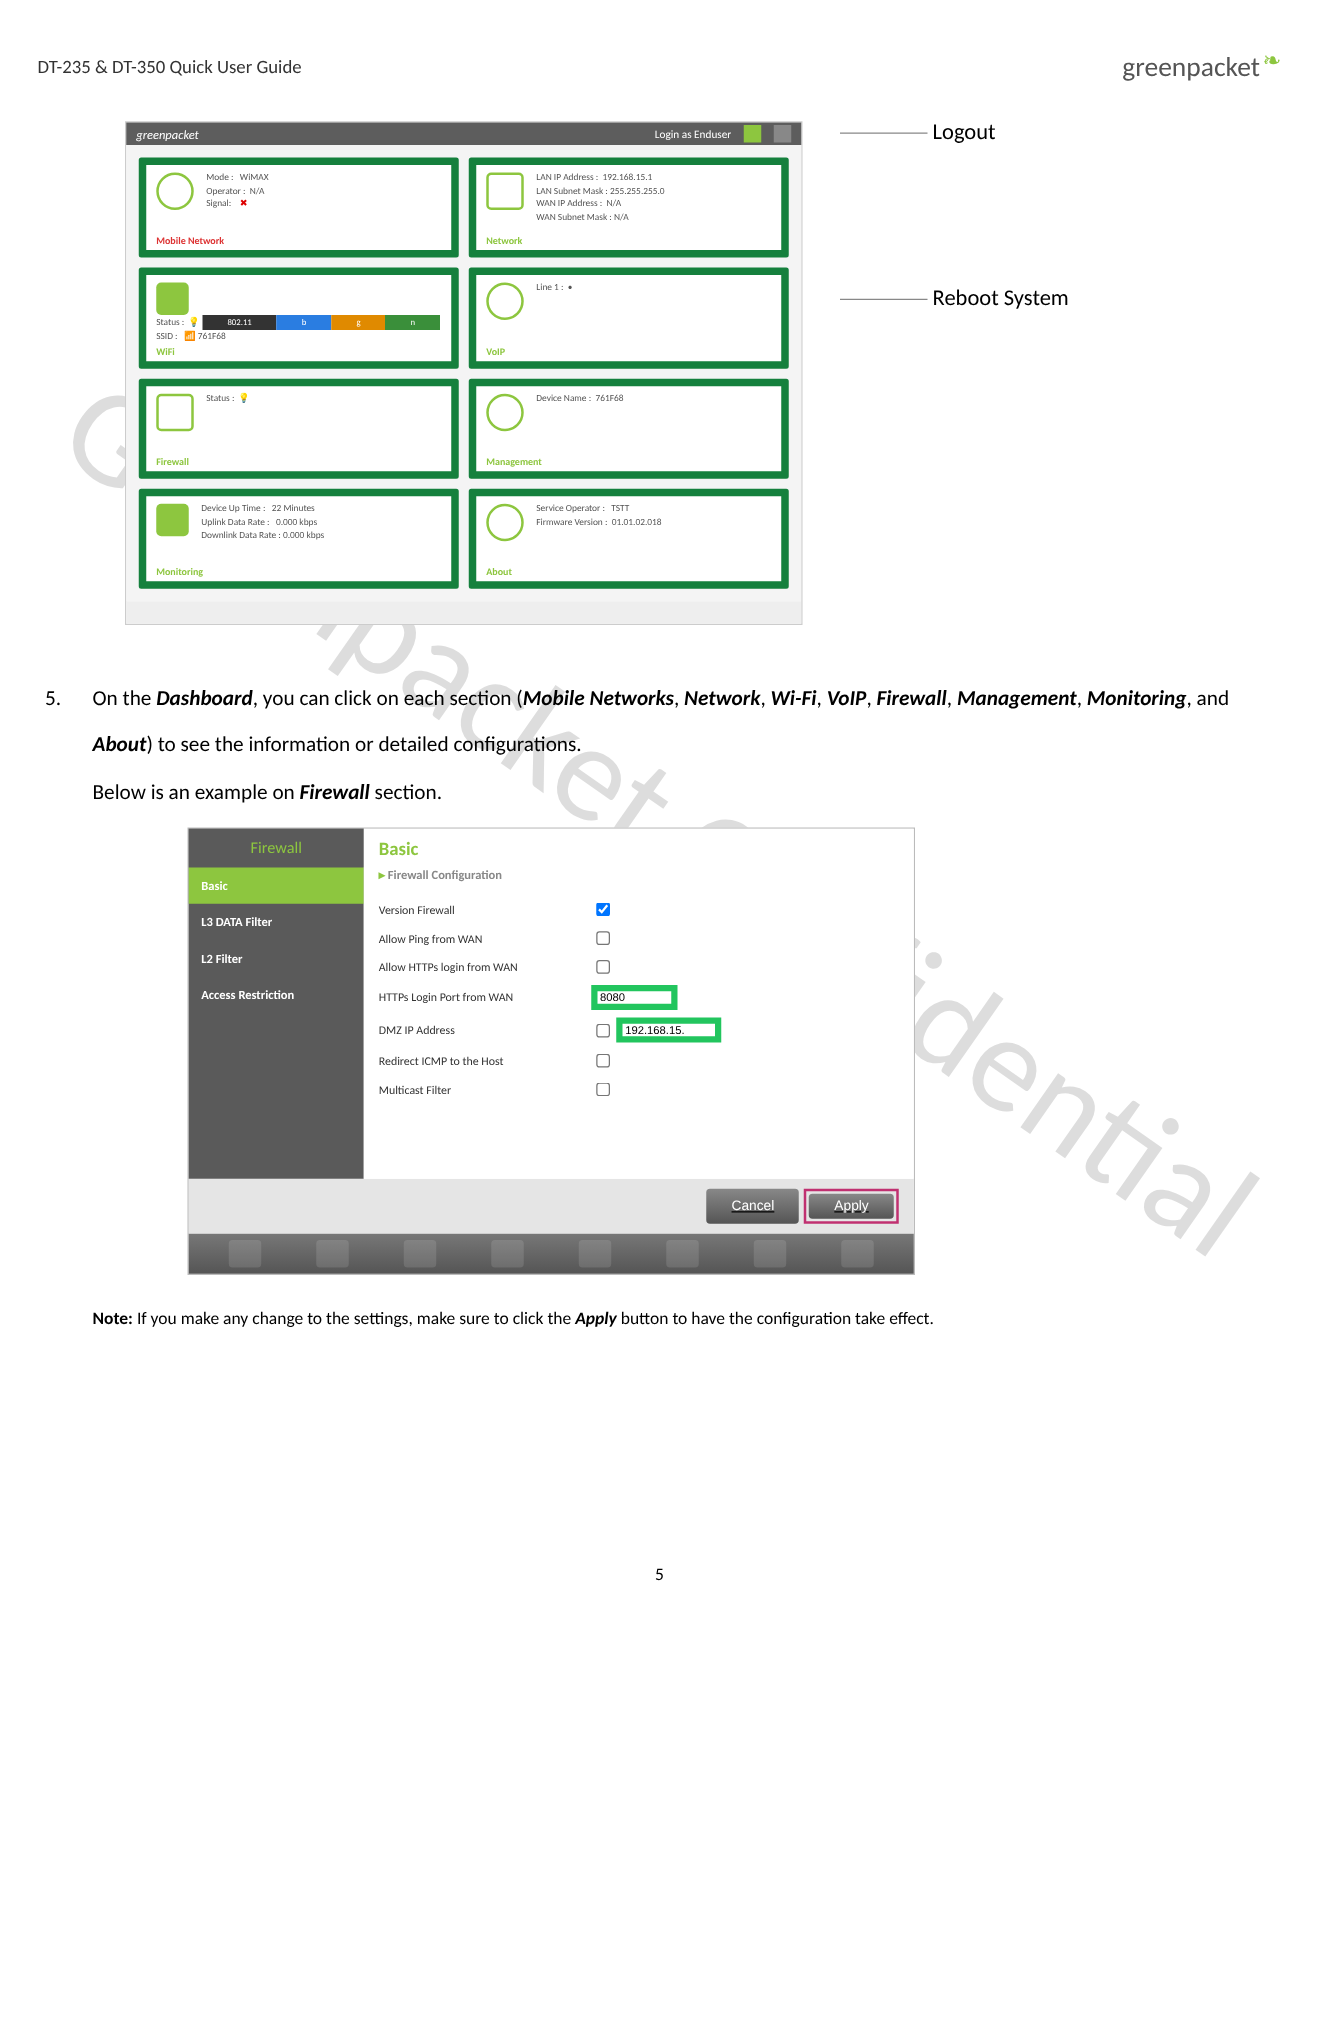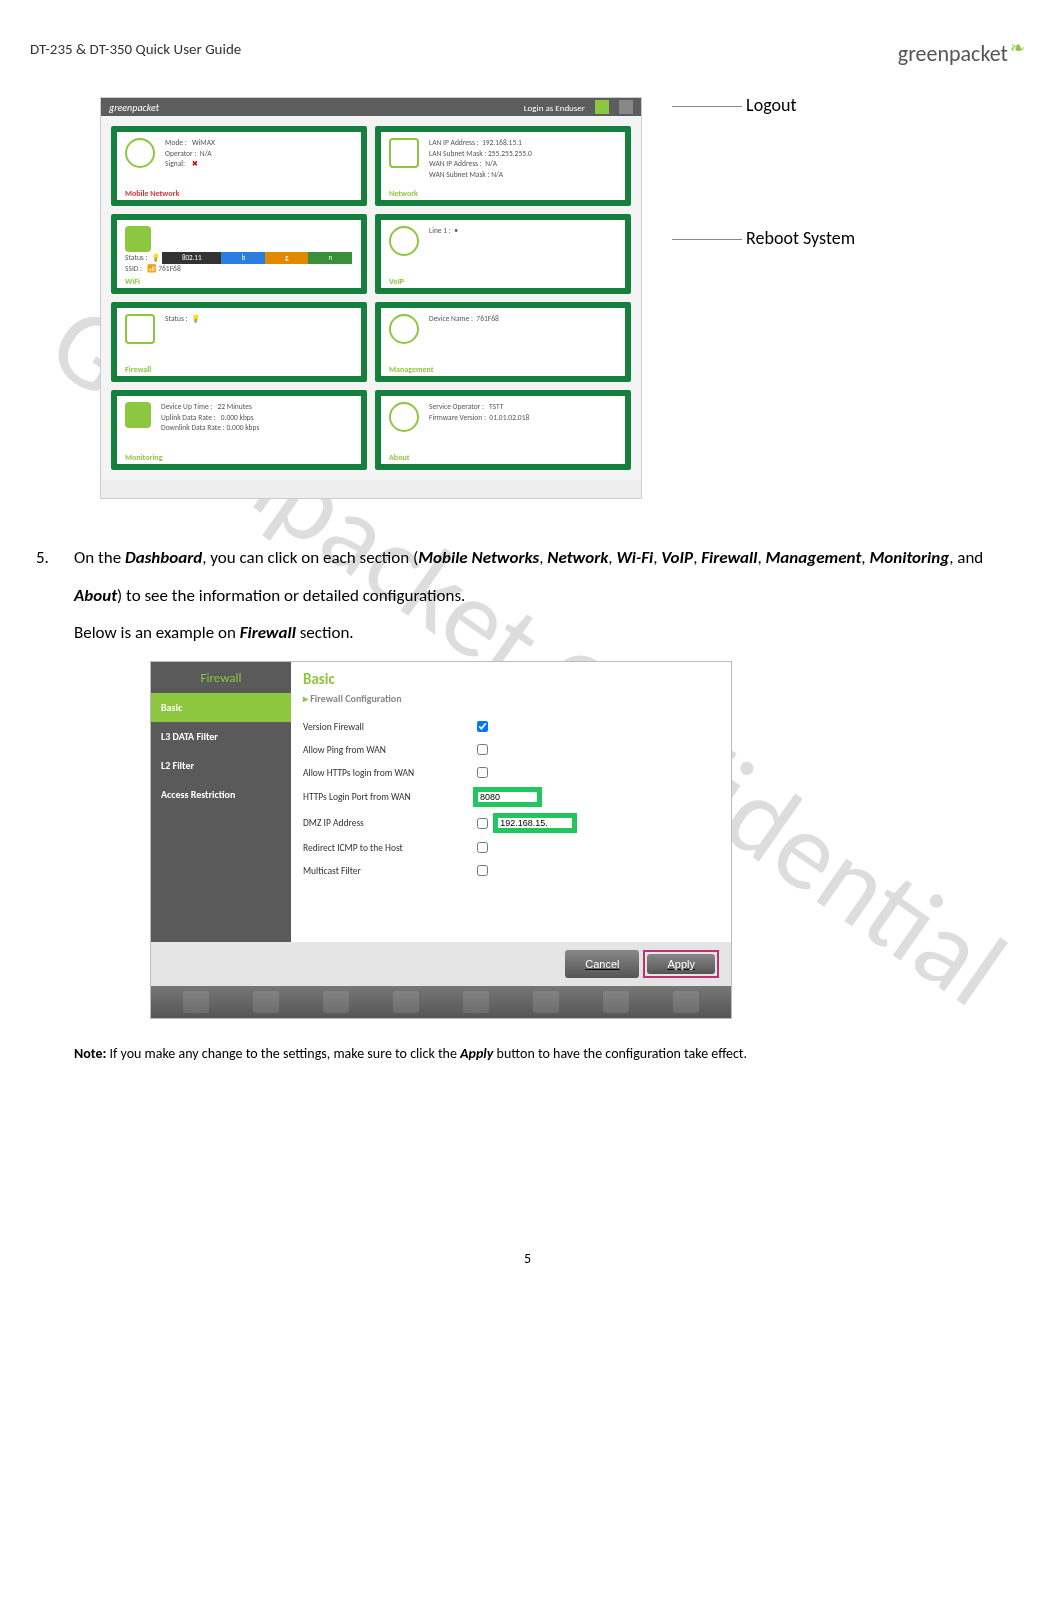--- a/index.html
+++ b/index.html
@@ -7,21 +7,21 @@
     margin: 0;
     padding: 40px 30px;
     width: 995px;
     position: relative;
     color: #000;
     font-size: 15px;
   }
   .header-row {
     display: flex;
     justify-content: space-between;
-    align-items: flex-start;
+    align-items: center;
     margin-bottom: 30px;
   }
   .doc-title {
     font-size: 15px;
     color: #333;
   }
   .brand-logo {
     font-size: 22px;
     color: #555;
     font-weight: 500;

